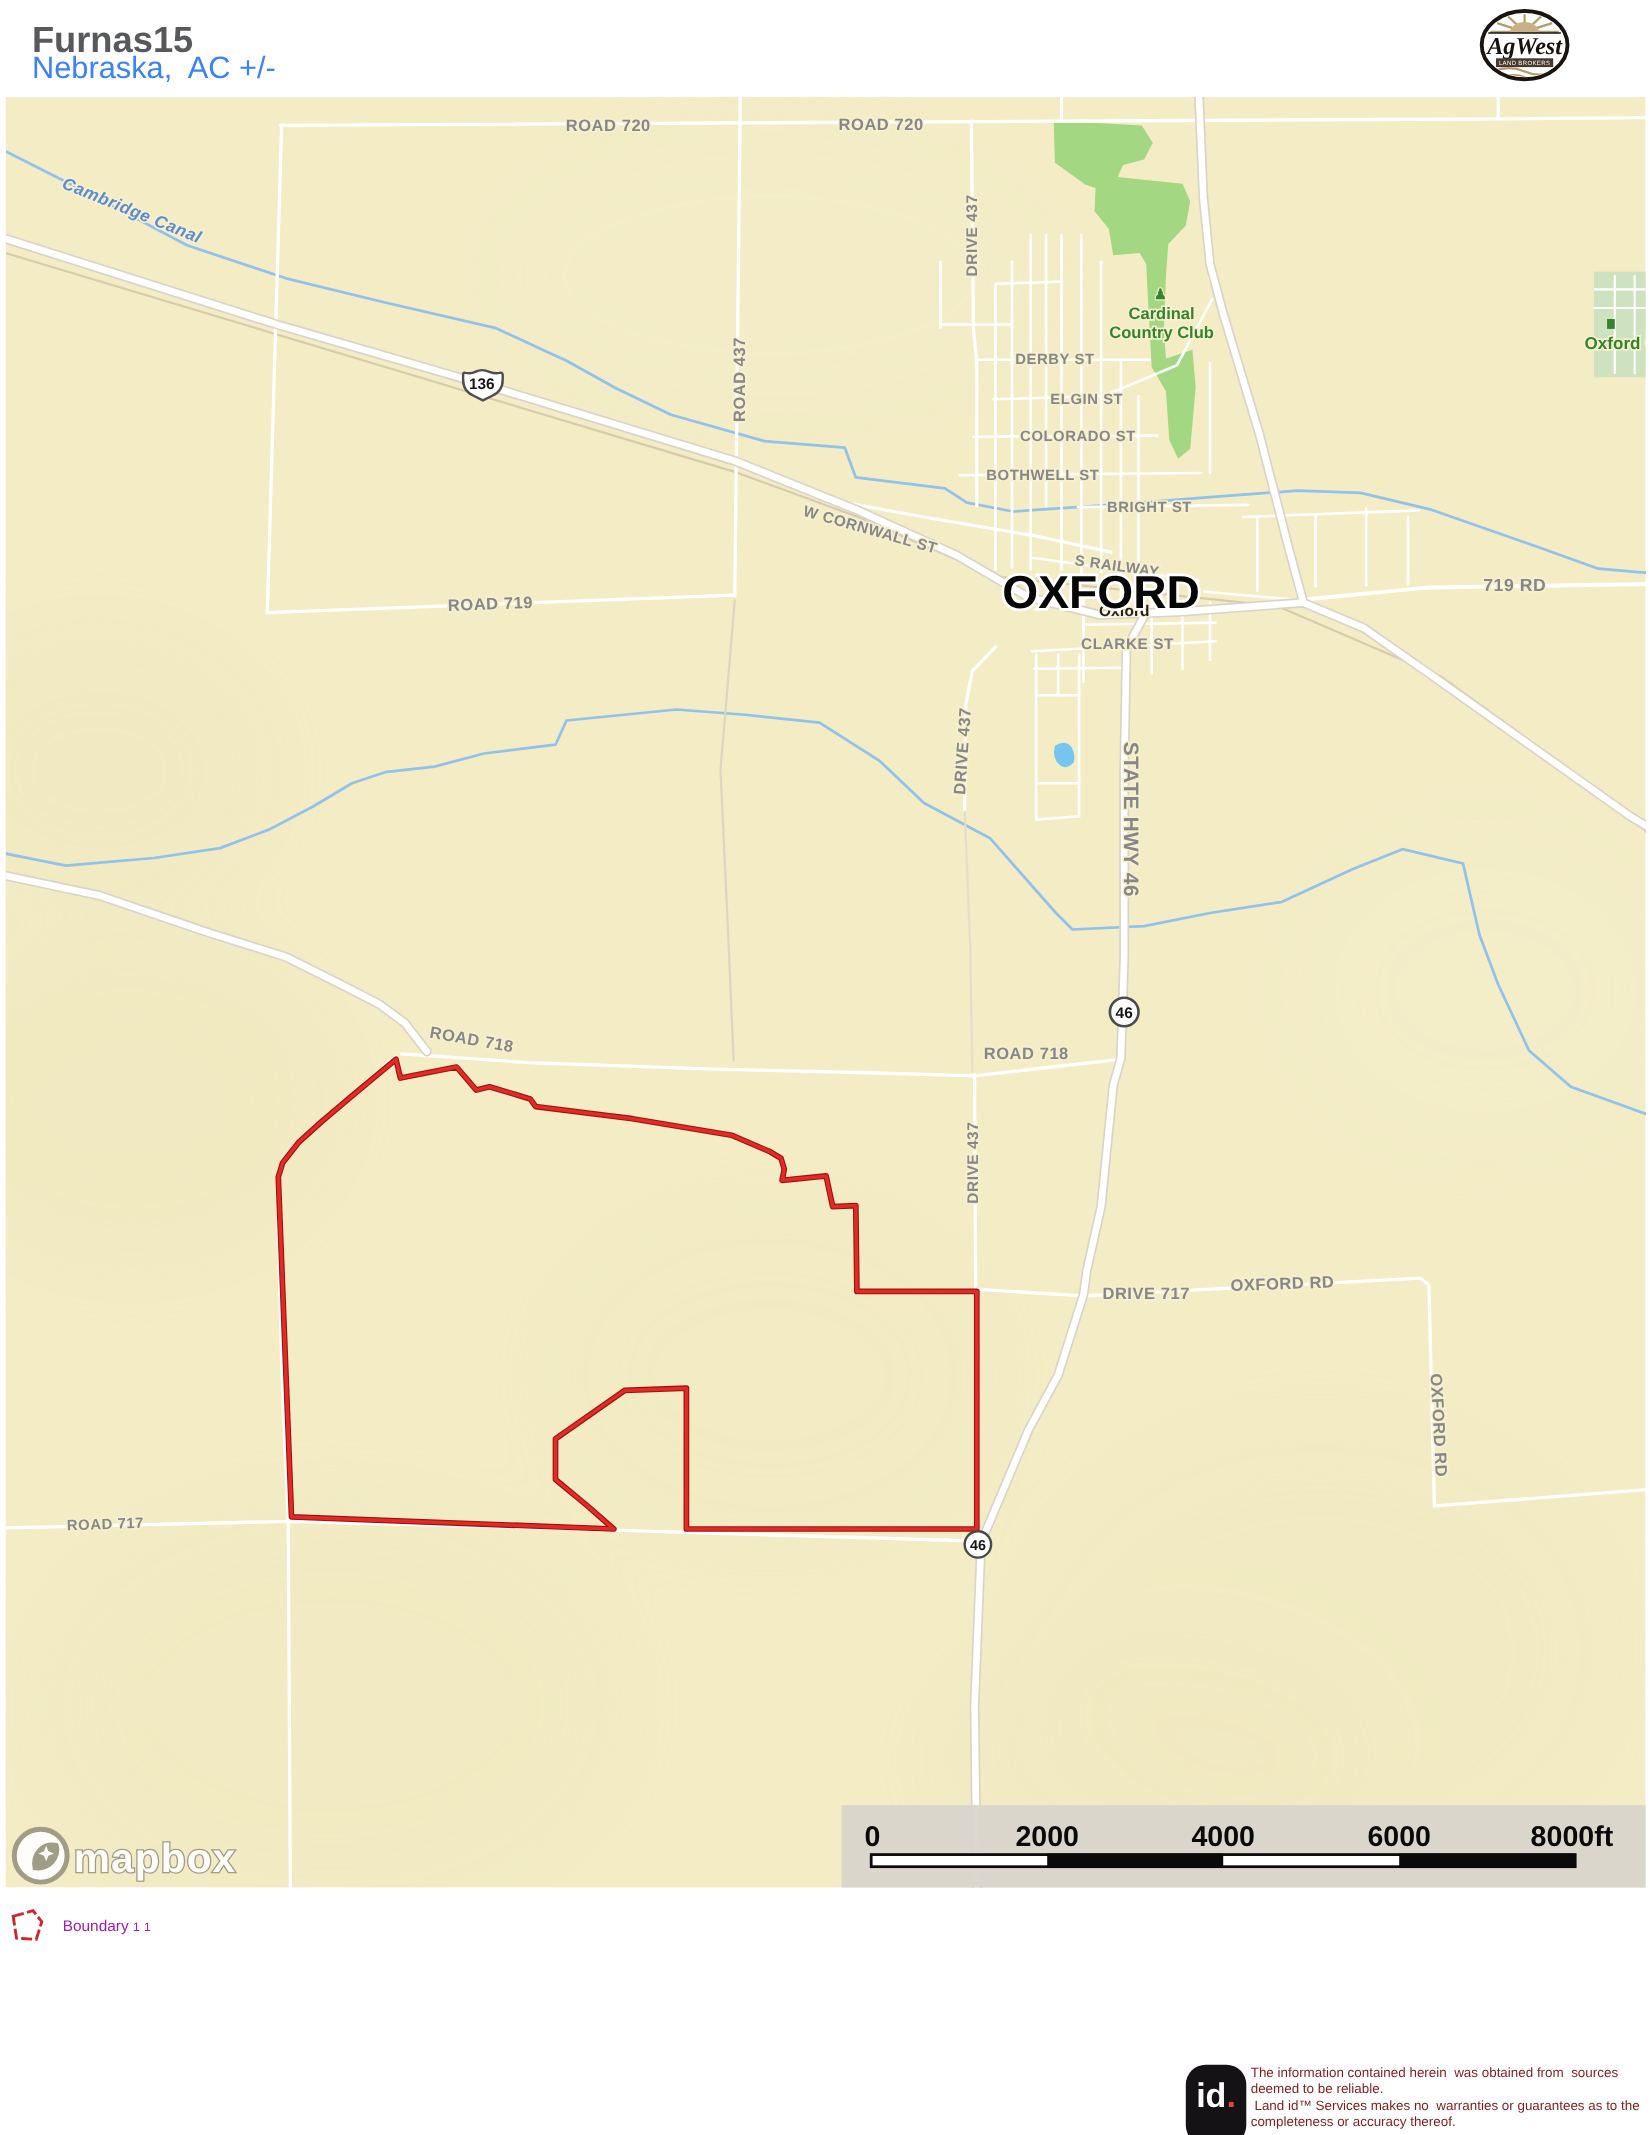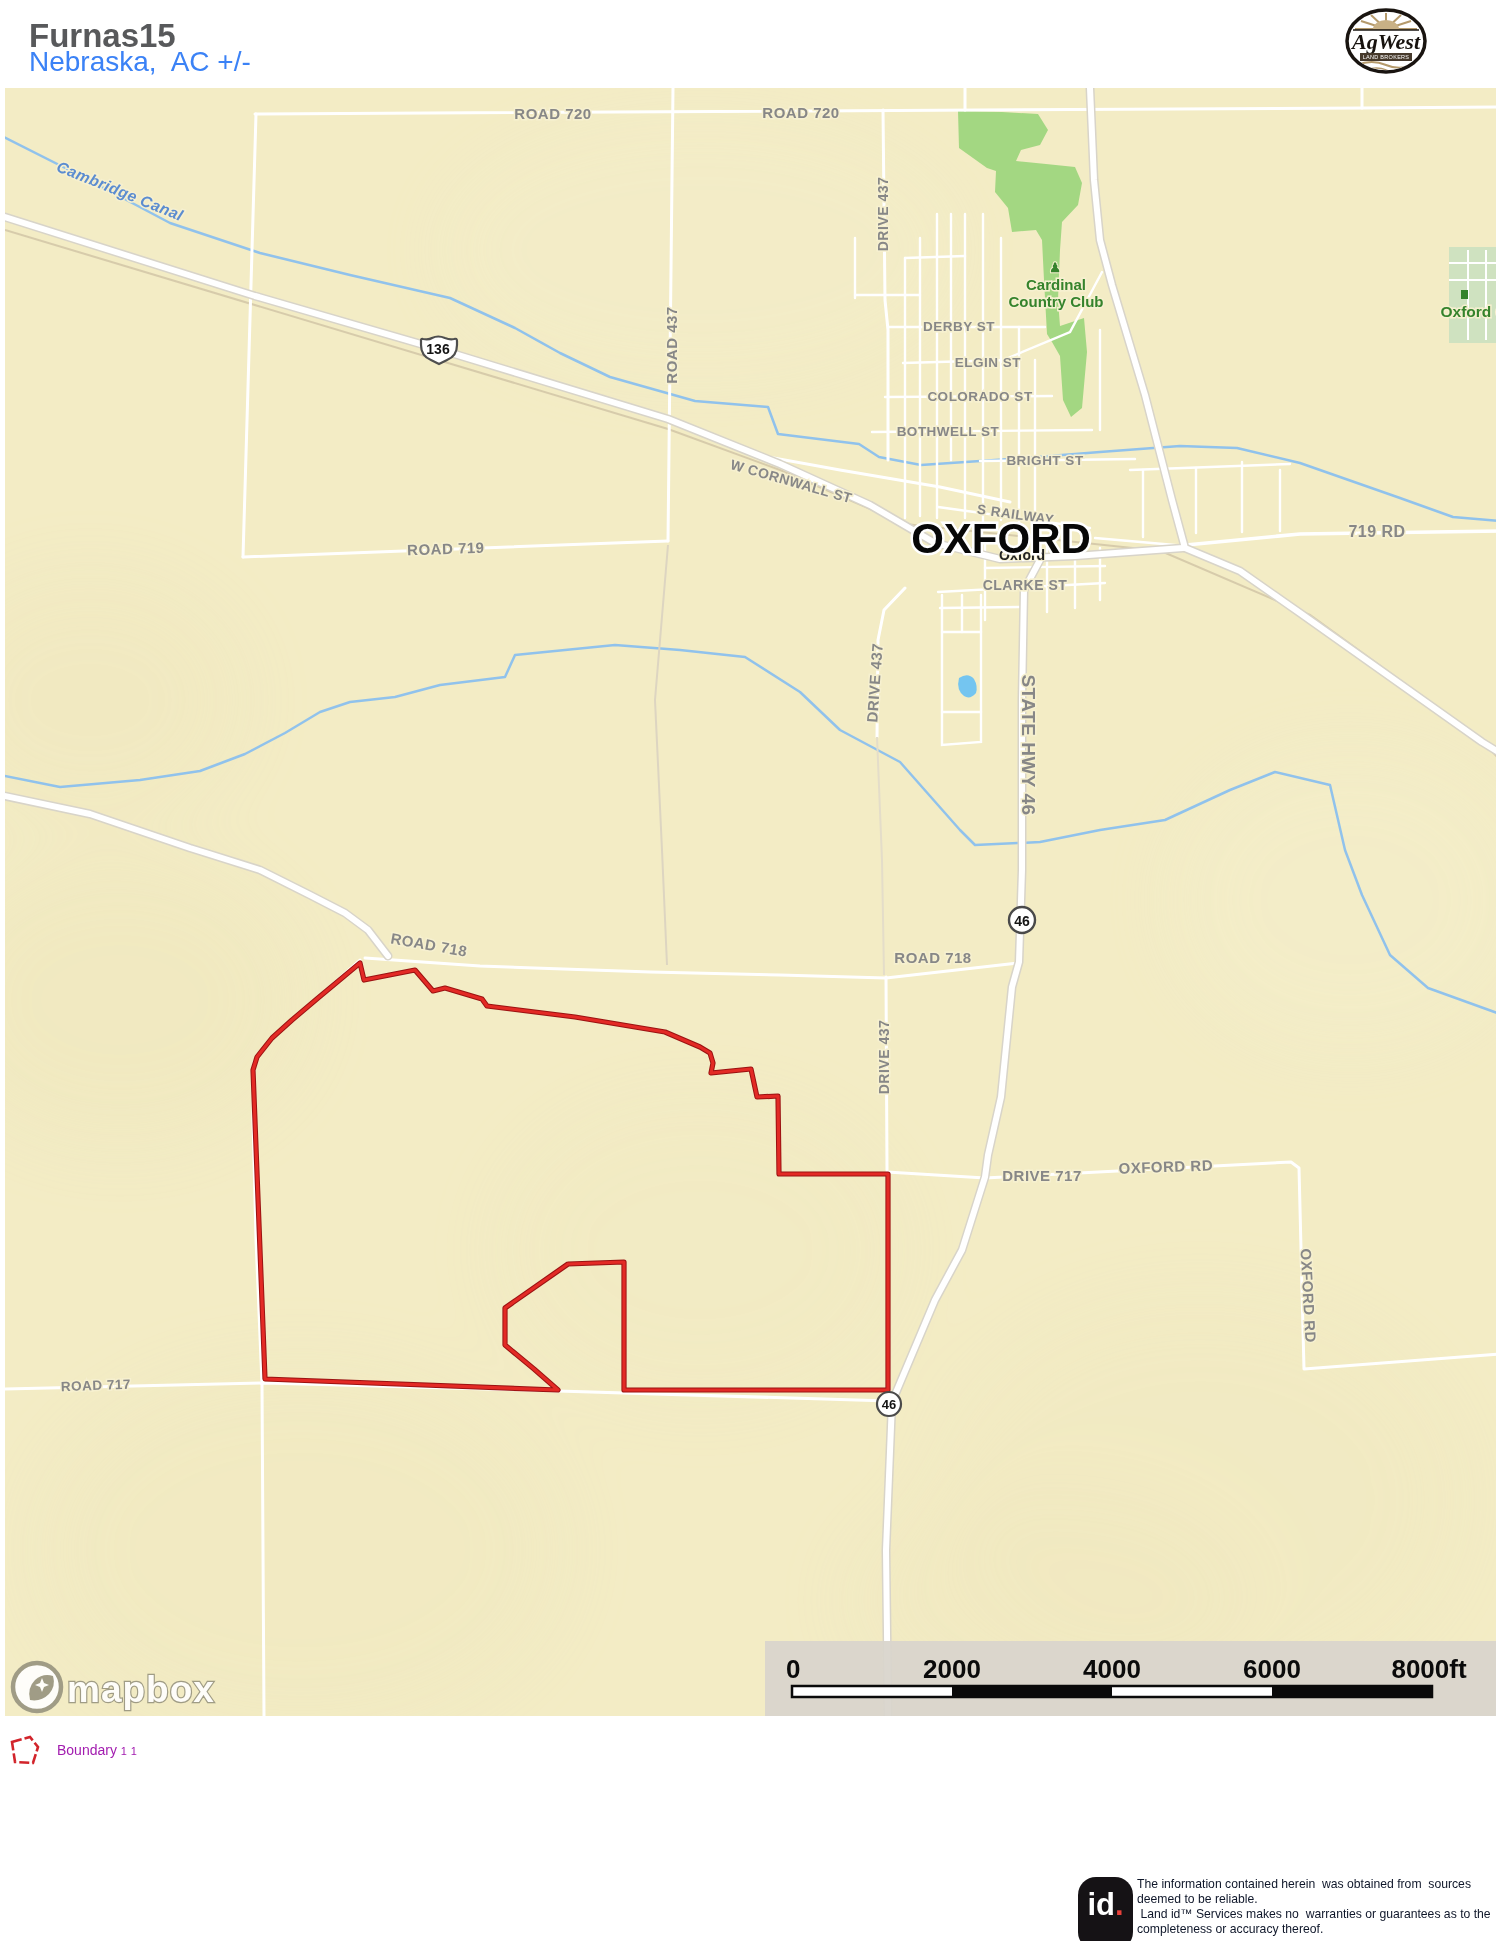--- a/index.html
+++ b/index.html
@@ -297,14 +297,14 @@
   <svg class="abs" style="left:8px;top:1734px;" width="34" height="34" viewBox="0 0 34 34">
     <path d="M4,8 L22,3 L30,13 L25,29 L7,28 Z" fill="none" stroke="#d2242b" stroke-width="2.6" stroke-dasharray="10 3"></path>
   </svg>
 
   <div class="abs" style="left:57px;top:1742px;font-size:14px;color:#a21caf;">Boundary <span style="font-size:11px;">1</span> <span style="font-size:11px;">1</span></div>
 
   <div class="abs" style="left:1078px;top:1877px;width:55px;height:73px;background:#151215;border-radius:18px;">
     <div style="position:absolute;left:0;width:55px;top:10px;text-align:center;font-size:31px;font-weight:bold;color:#ffffff;">id<span style="color:#e8403a;">.</span></div>
   </div>
 
-  <div class="abs" style="left:1137px;top:1877px;font-size:12.2px;line-height:15px;color:#0f172a;white-space:nowrap;">The information contained herein&nbsp; was obtained from&nbsp; sources<br>deemed to be reliable.<br>&nbsp;Land id™ Services makes no&nbsp; warranties or guarantees as to the<br>completeness or accuracy thereof.</div>
+  <div class="abs" style="left:1137px;top:1877px;font-size:12.2px;line-height:15px;color:#7f1d1d;white-space:nowrap;">The information contained herein&nbsp; was obtained from&nbsp; sources<br>deemed to be reliable.<br>&nbsp;Land id™ Services makes no&nbsp; warranties or guarantees as to the<br>completeness or accuracy thereof.</div>
 </div>
 
 </body></html>

